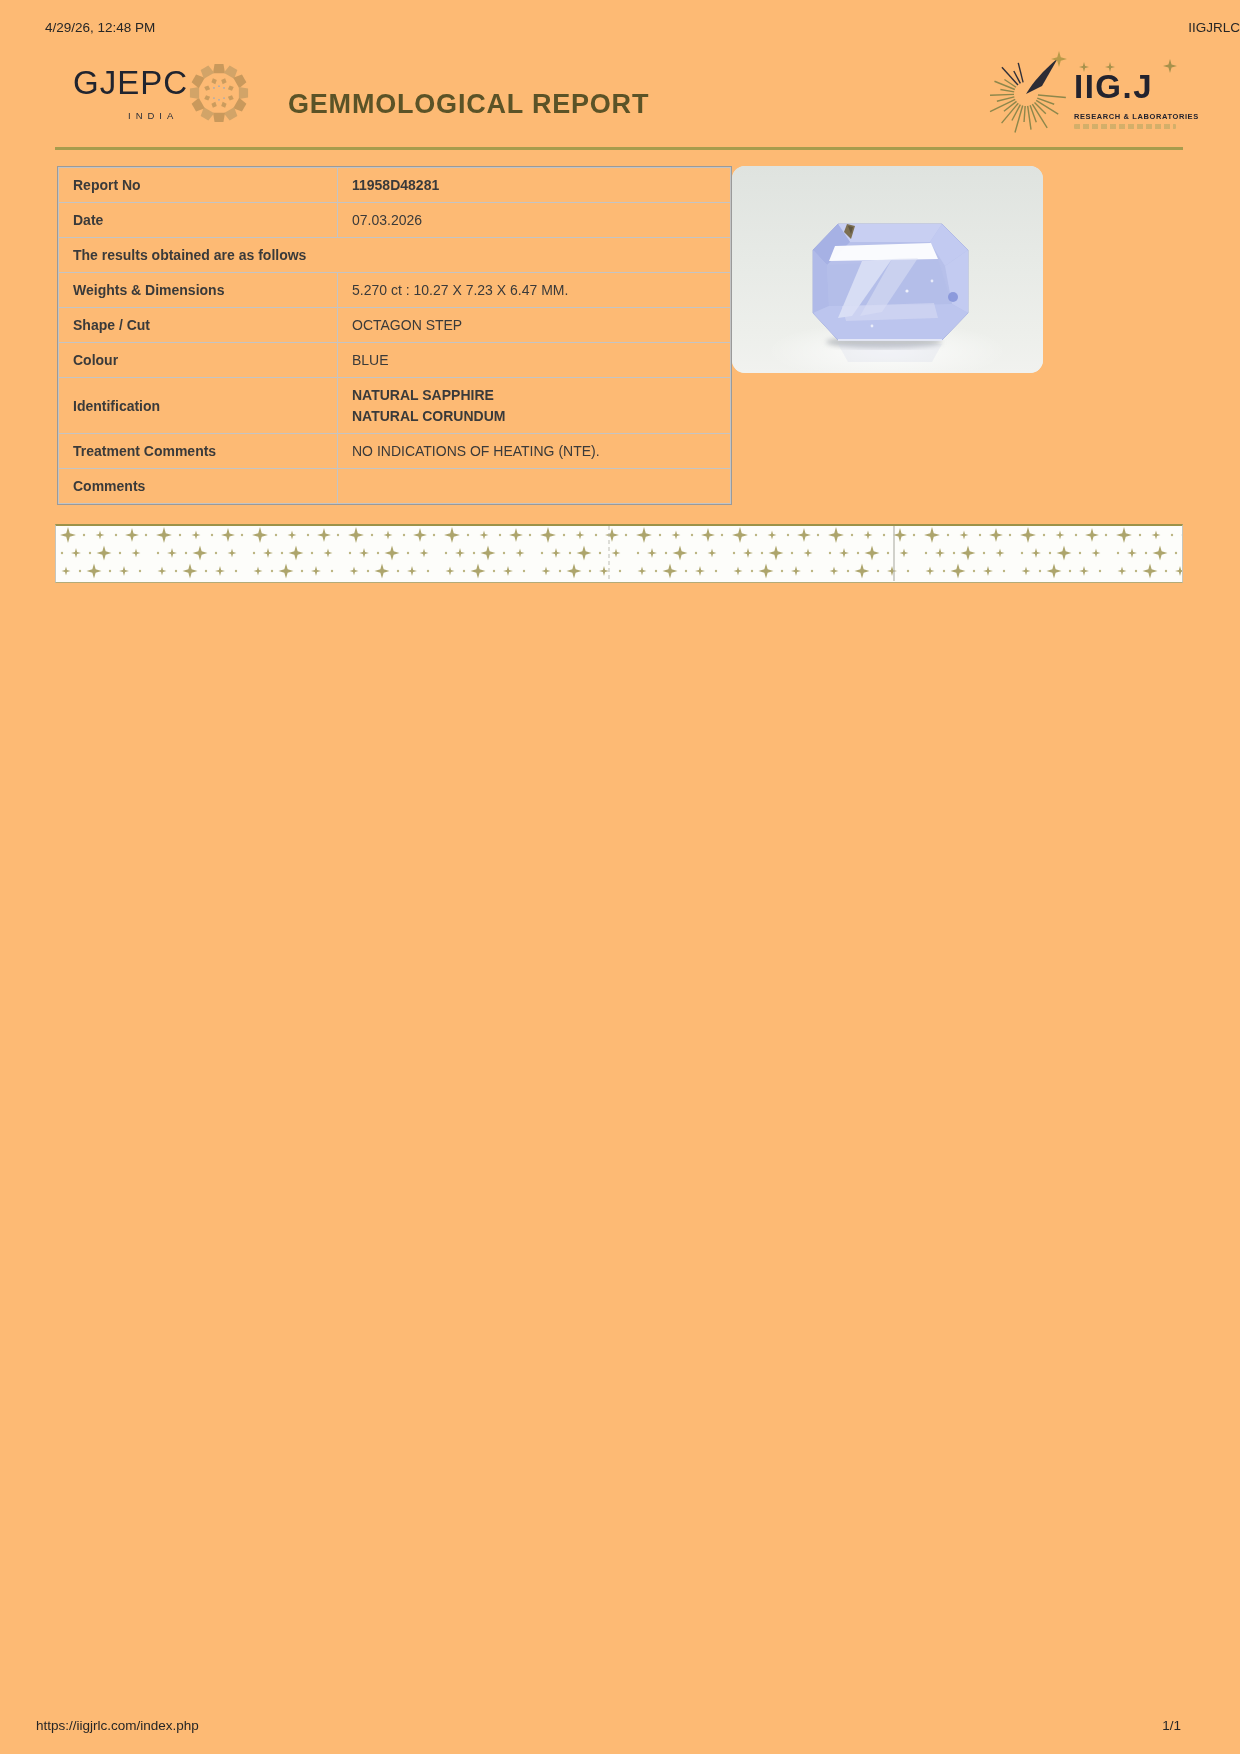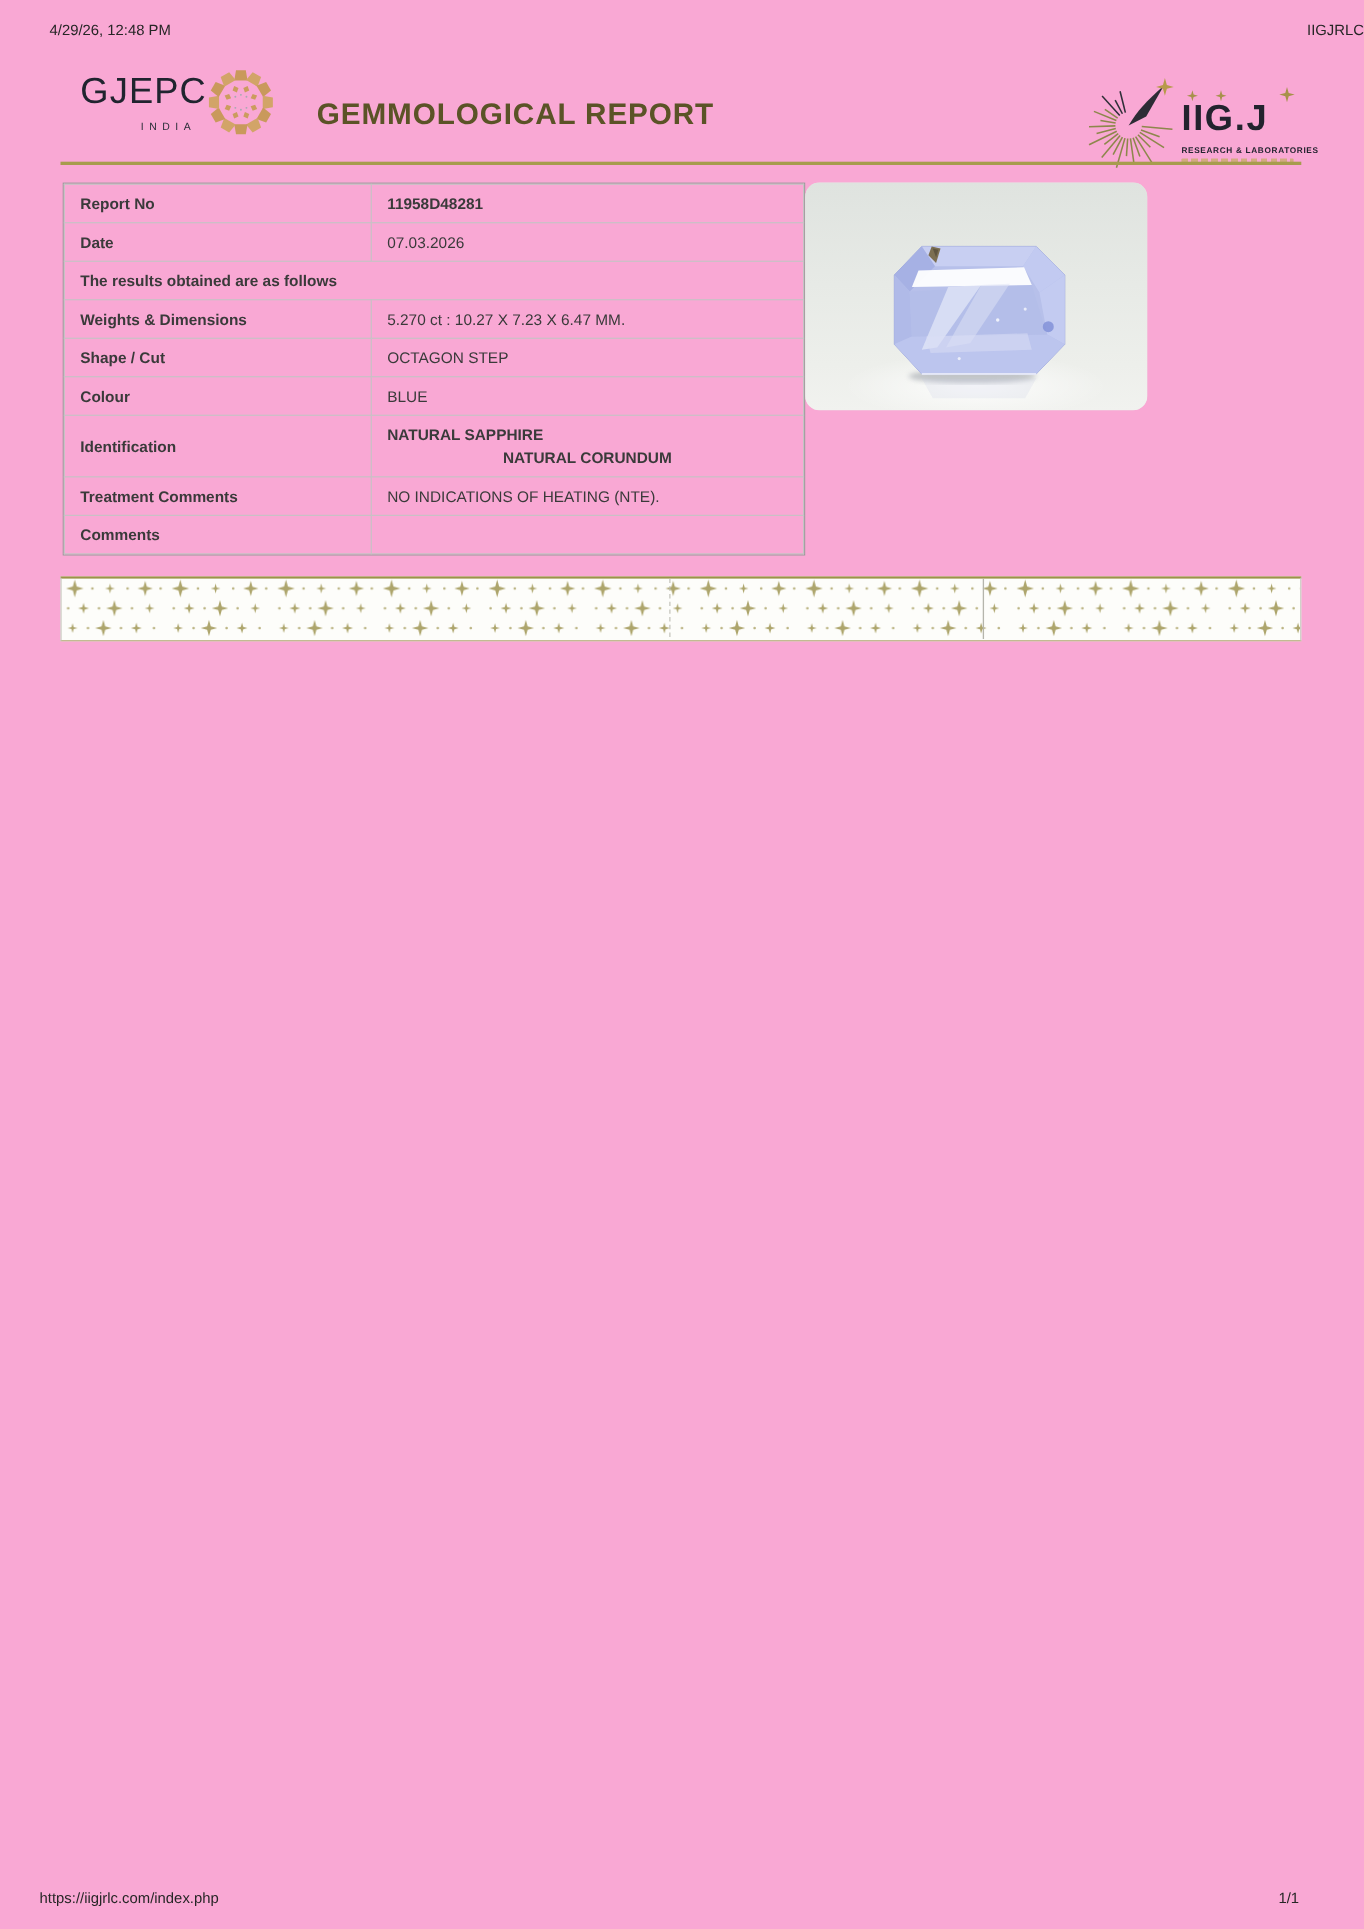--- a/index.html
+++ b/index.html
@@ -1,52 +1,52 @@
 <!DOCTYPE html>
 <html><head>
 <meta charset="utf-8">
 <style>
   html,body{margin:0;padding:0;background:#fff;}
-  .page{position:relative;width:1240px;height:1754px;background:#f9a8d4;overflow:hidden;
+  .page{position:relative;width:1240px;height:1754px;background:#fdba74;overflow:hidden;
         font-family:"Liberation Sans",sans-serif;color:#383838;}
   .print-hf{position:absolute;font-size:13.5px;color:#262626;white-space:nowrap;}
   #ts{left:45px;top:20px;}
   #doctitle{left:0;right:0;top:20px;text-align:right;}
   #url{left:36px;top:1718px;}
   #pageno{right:59px;top:1718px;}
 
   
   .gjepc{position:absolute;left:70px;top:58px;width:190px;height:72px;}
   .gjepc .wordmark{position:absolute;left:3px;top:8px;font-size:33px;letter-spacing:1px;color:#20242f;line-height:1;}
   .gjepc .india{position:absolute;left:58px;top:52px;font-size:9.5px;letter-spacing:5px;color:#2a2e38;}
   .gjepc svg{position:absolute;left:118px;top:2px;}
   .report-title{position:absolute;left:288px;top:89px;font-size:27px;font-weight:bold;
                 letter-spacing:0.8px;color:#5b5327;}
-  .iigj{position:absolute;left:982px;top:64px;width:200px;height:92px;}
+  .iigj{position:absolute;left:982px;top:44px;width:200px;height:92px;}
   .iigj .burst{position:absolute;left:0;top:6px;}
   .iigj .txt{position:absolute;left:92px;top:0;width:106px;}
   .iigj .stars{position:absolute;left:0;top:14px;}
   .iigj .wordmark{position:absolute;left:0;top:26px;font-size:33px;font-weight:bold;
                   letter-spacing:1.5px;color:#23232e;line-height:1;}
   .iigj .division{position:absolute;left:0;top:68px;font-size:7.5px;font-weight:bold;
                   letter-spacing:0.6px;color:#23232e;white-space:nowrap;}
   .iigj .fineprint{position:absolute;left:0;top:80px;width:102px;height:5px;opacity:.75;border-radius:1px;
       background:repeating-linear-gradient(90deg,#c6ab66 0 6px,rgba(0,0,0,0) 6px 9px);}
 
   .gold-rule{position:absolute;left:55px;top:147px;width:1128px;height:2.5px;background:#a79c4d;}
 
   
   .tbl-wrap{position:absolute;left:57px;top:166px;width:673px;border:1px solid #9a9a9a;}
   table.report{border-collapse:collapse;width:100%;table-layout:fixed;}
   table.report td{border:1px solid #c4c4c4;padding:9px 14px;font-size:14px;line-height:16px;
                   vertical-align:middle;color:#3a3a3a;word-wrap:break-word;margin-left:23px;}
   td.label-cell{width:250px;font-weight:bold;}
   td.value-cell{padding-left:16px;}
   td.value-cell.bold{font-weight:bold;}
-  td.value-cell div + div{margin-top:5px;text-align:center;}
+  td.value-cell div + div{margin-top:5px;}
   td.section-cell{font-weight:bold;}
 
   
   .gem-photo{position:absolute;left:732px;top:166px;width:311px;height:207px;border-radius:13px;
              overflow:hidden;background:#e6e9e5;}
   .gem-photo svg{display:block;}
 
   
   .band{position:absolute;left:55px;top:524px;width:1128px;height:59px;background:#fdfdfa;
         border-top:2.5px solid #9c9249;border-bottom:1.5px solid #b3ab78;

